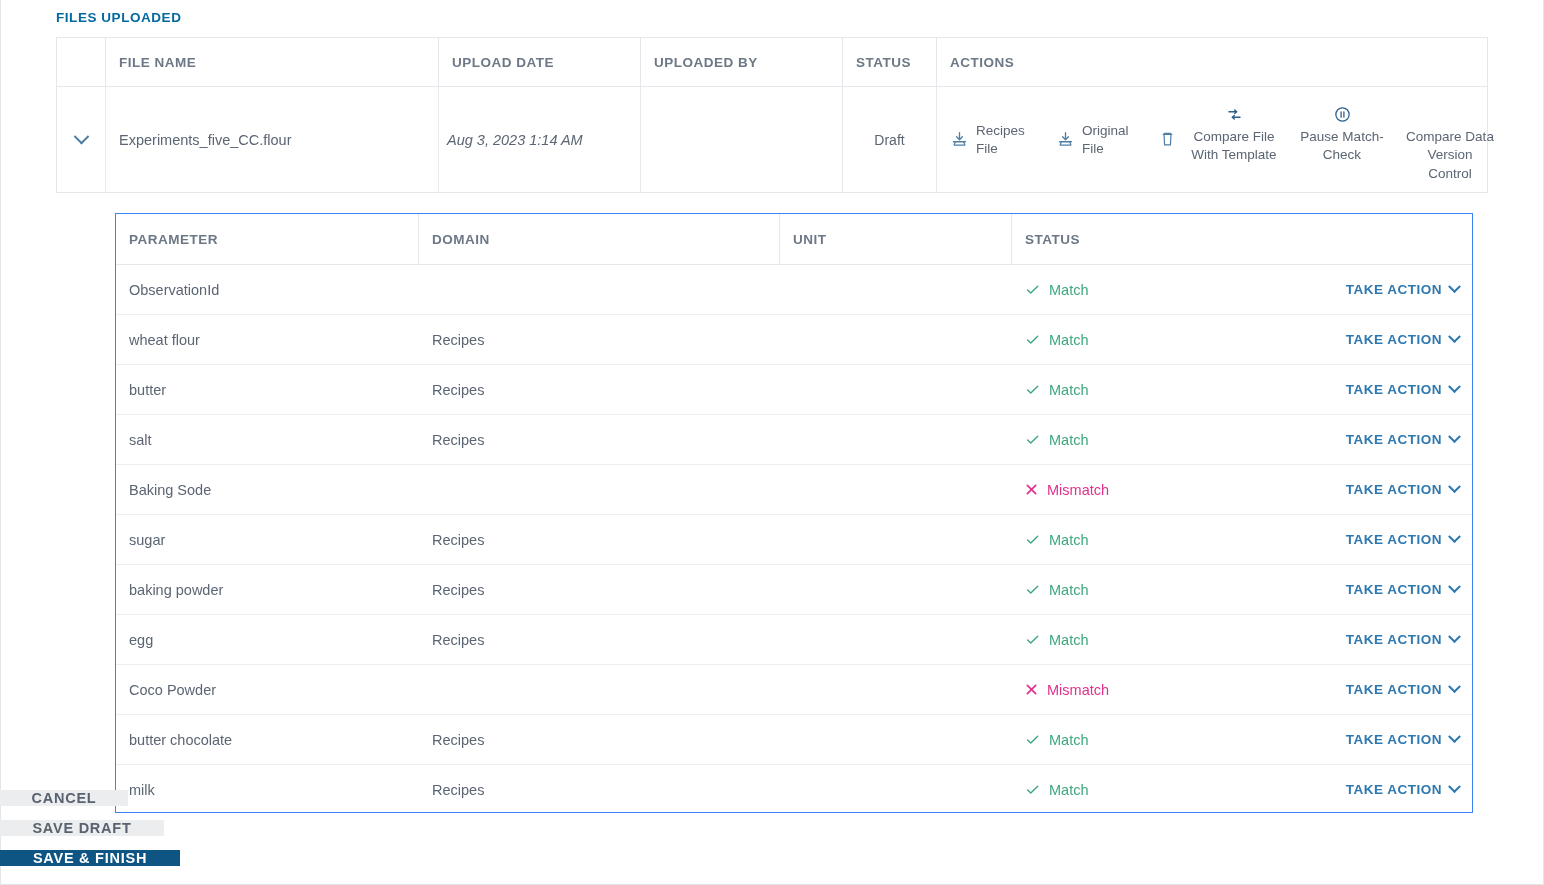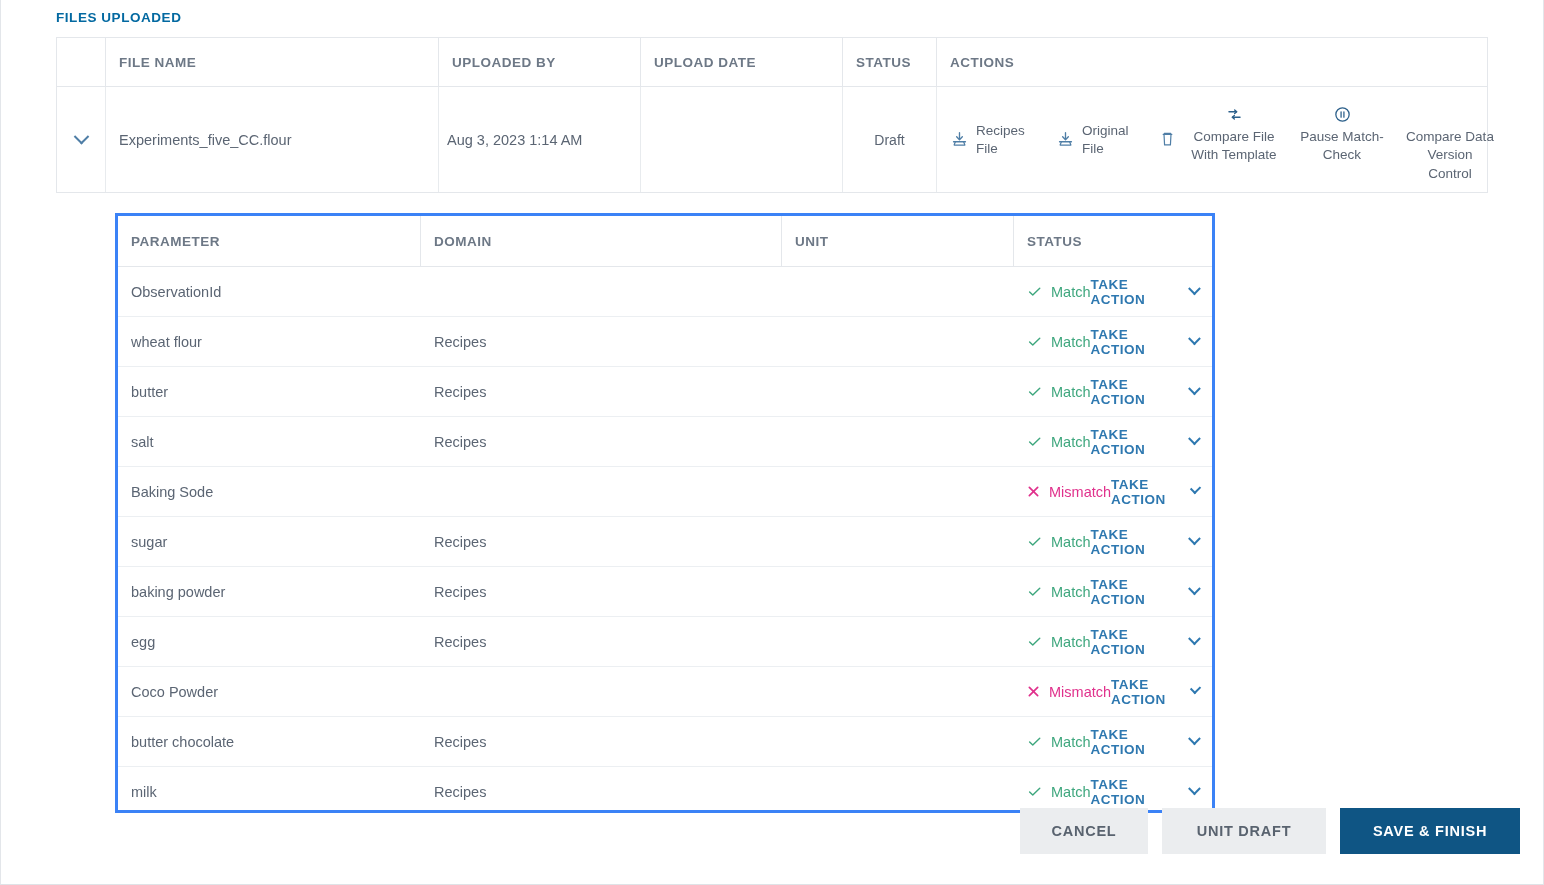--- a/index.html
+++ b/index.html
@@ -74,21 +74,21 @@
     border-right: 1px solid #e8ebee;
     display: flex;
     align-items: center;
     font-size: 14px;
     color: #5b6573;
     padding-left: 13px;
   }
   .oc.c-spacer { width: 49px; padding-left: 0; justify-content: center;
                  border-right: 1px solid #e8ebee; }
   .oc.c-name   { width: 333px; }
-  .oc.c-date   { width: 202px; padding-left: 8px; }
+  .oc.c-date   { width: 202px; padding-left: 8px; font-style: italic; }
   .oc.c-by     { width: 202px; }
   .oc.c-status { width: 94px; padding-left: 0; justify-content: center; }
   .oc.c-actions{ flex: 1 1 auto; border-right: none; padding-left: 4px; }
 
   .chev-btn {
     width: 26px; height: 26px;
     display: flex; align-items: center; justify-content: center;
     cursor: pointer;
   }
   .chev {
@@ -147,24 +147,24 @@
     line-height: 1.38;
     color: #5b6573;
     margin-top: 2px;
   }
 
   
   .inner-wrap {
     position: absolute;
     left: 115px;
     top: 213px;
-    width: 1100px;
+    width: 1358px;
     height: 600px;
     overflow: hidden;
-    border: 3px solid #3b82f6;
+    border: 1px solid #3b82f6;
     background: #fff;
   }
   .inner-head {
     display: flex;
     height: 51px;
     align-items: center;
     border-bottom: 1px solid #e4e7eb;
   }
   .ih {
     height: 51px;
@@ -226,20 +226,21 @@
   .footer-bar {
     position: absolute;
     left: 0; top: 808px;
     width: 1544px; height: 58px;
     display: flex;
     justify-content: flex-end;
     align-items: flex-start;
     padding-right: 24px;
     gap: 14px;
     pointer-events: none;
+    flex-direction: column;
   }
   .btn {
     pointer-events: auto;
     height: 46px;
     min-width: 128px;
     padding: 0 22px;
     display: flex; align-items: center; justify-content: center;
     font-size: 14.5px;
     font-weight: 600;
     letter-spacing: 0.75px;
@@ -257,22 +258,22 @@
 <div class="page">
   <div class="page-frame"></div>
 
   <div class="section-title">FILES UPLOADED</div>
 
   <div class="outer-table">
 
     <div class="outer-head">
       <div class="oh c-spacer"></div>
       <div class="oh c-name">FILE NAME</div>
+      <div class="oh c-date">UPLOAD DATE</div>
       <div class="oh c-by">UPLOADED BY</div>
-      <div class="oh c-date">UPLOAD DATE</div>
       <div class="oh c-status">STATUS</div>
       <div class="oh c-actions">ACTIONS</div>
     </div>
 
     <div class="outer-row">
       <div class="oc c-spacer">
         <div class="chev-btn">
           <div class="chev"></div>
         </div>
       </div>
@@ -551,16 +552,16 @@
               <span class="ta-lbl">TAKE ACTION</span>
               <span class="ta-chev"></span>
             </span>
           </div>
         </div>
       </div>
   </div>
 
   <div class="footer-bar">
     <button class="btn btn-cancel">CANCEL</button>
-    <button class="btn btn-draft">UNIT DRAFT</button>
+    <button class="btn btn-draft">SAVE DRAFT</button>
     <button class="btn btn-primary">SAVE &amp; FINISH</button>
   </div>
 </div>
 
 </body></html>

